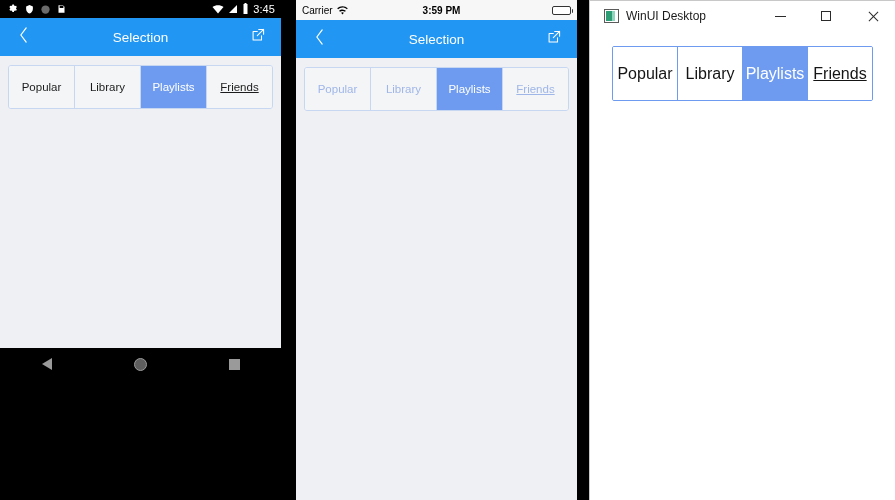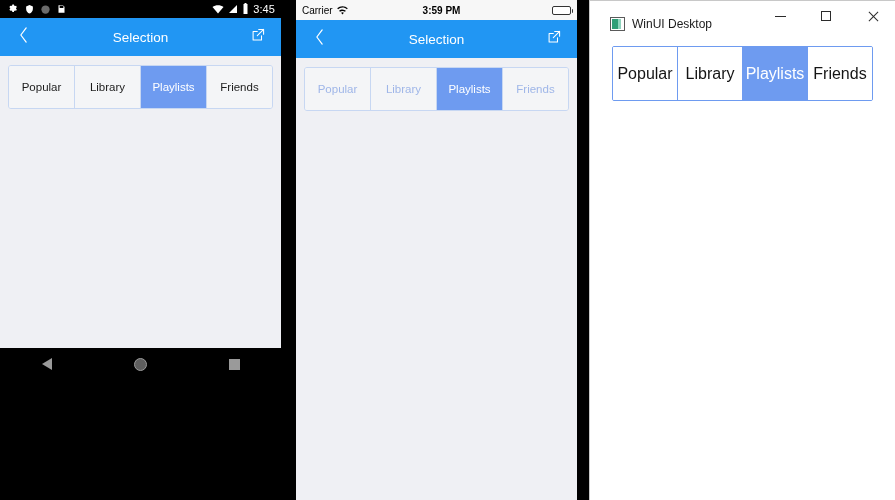--- a/index.html
+++ b/index.html
@@ -227,21 +227,21 @@
     display: flex;
     align-items: center;
     justify-content: center;
     font-size: 11.5px;
     background: #F4F5F7;
     border-right: 1px solid #C7D7F2;
     cursor: pointer;
     font-family: "Liberation Sans", sans-serif;
     user-select: none;
   }
-  .seg-item:last-child { border-right: none; }
+  .seg-item:last-child { border-right: none; text-decoration: underline; }
 
   .seg.android .seg-item { color: #1C1C1C; }
   .seg.android .seg-item.selected {
     background: #6E9BF0;
     color: #ffffff;
   }
   .seg.ios .seg-item { color: #9FB6E8; }
   .seg.ios .seg-item.selected {
     background: #6E9BF0;
     color: #ffffff;
@@ -257,22 +257,22 @@
     border-left: 1px solid #C8C8C8;
     border-top: 1px solid #C8C8C8;
     display: flex;
     flex-direction: column;
     overflow: hidden;
   }
   .winui-titlebar {
     height: 30px;
     background: #FFFFFF;
     display: flex;
-    align-items: flex-end;
-    padding-left: 20px;
+    align-items: center;
+    padding-left: 14px;
     flex: 0 0 auto;
   }
   .winui-appicon {
     width: 15px; height: 14px;
     display: flex;
     margin-right: 7px;
     border: 1px solid #5a5a5a;
     background: #ffffff;
     padding: 1px;
   }

